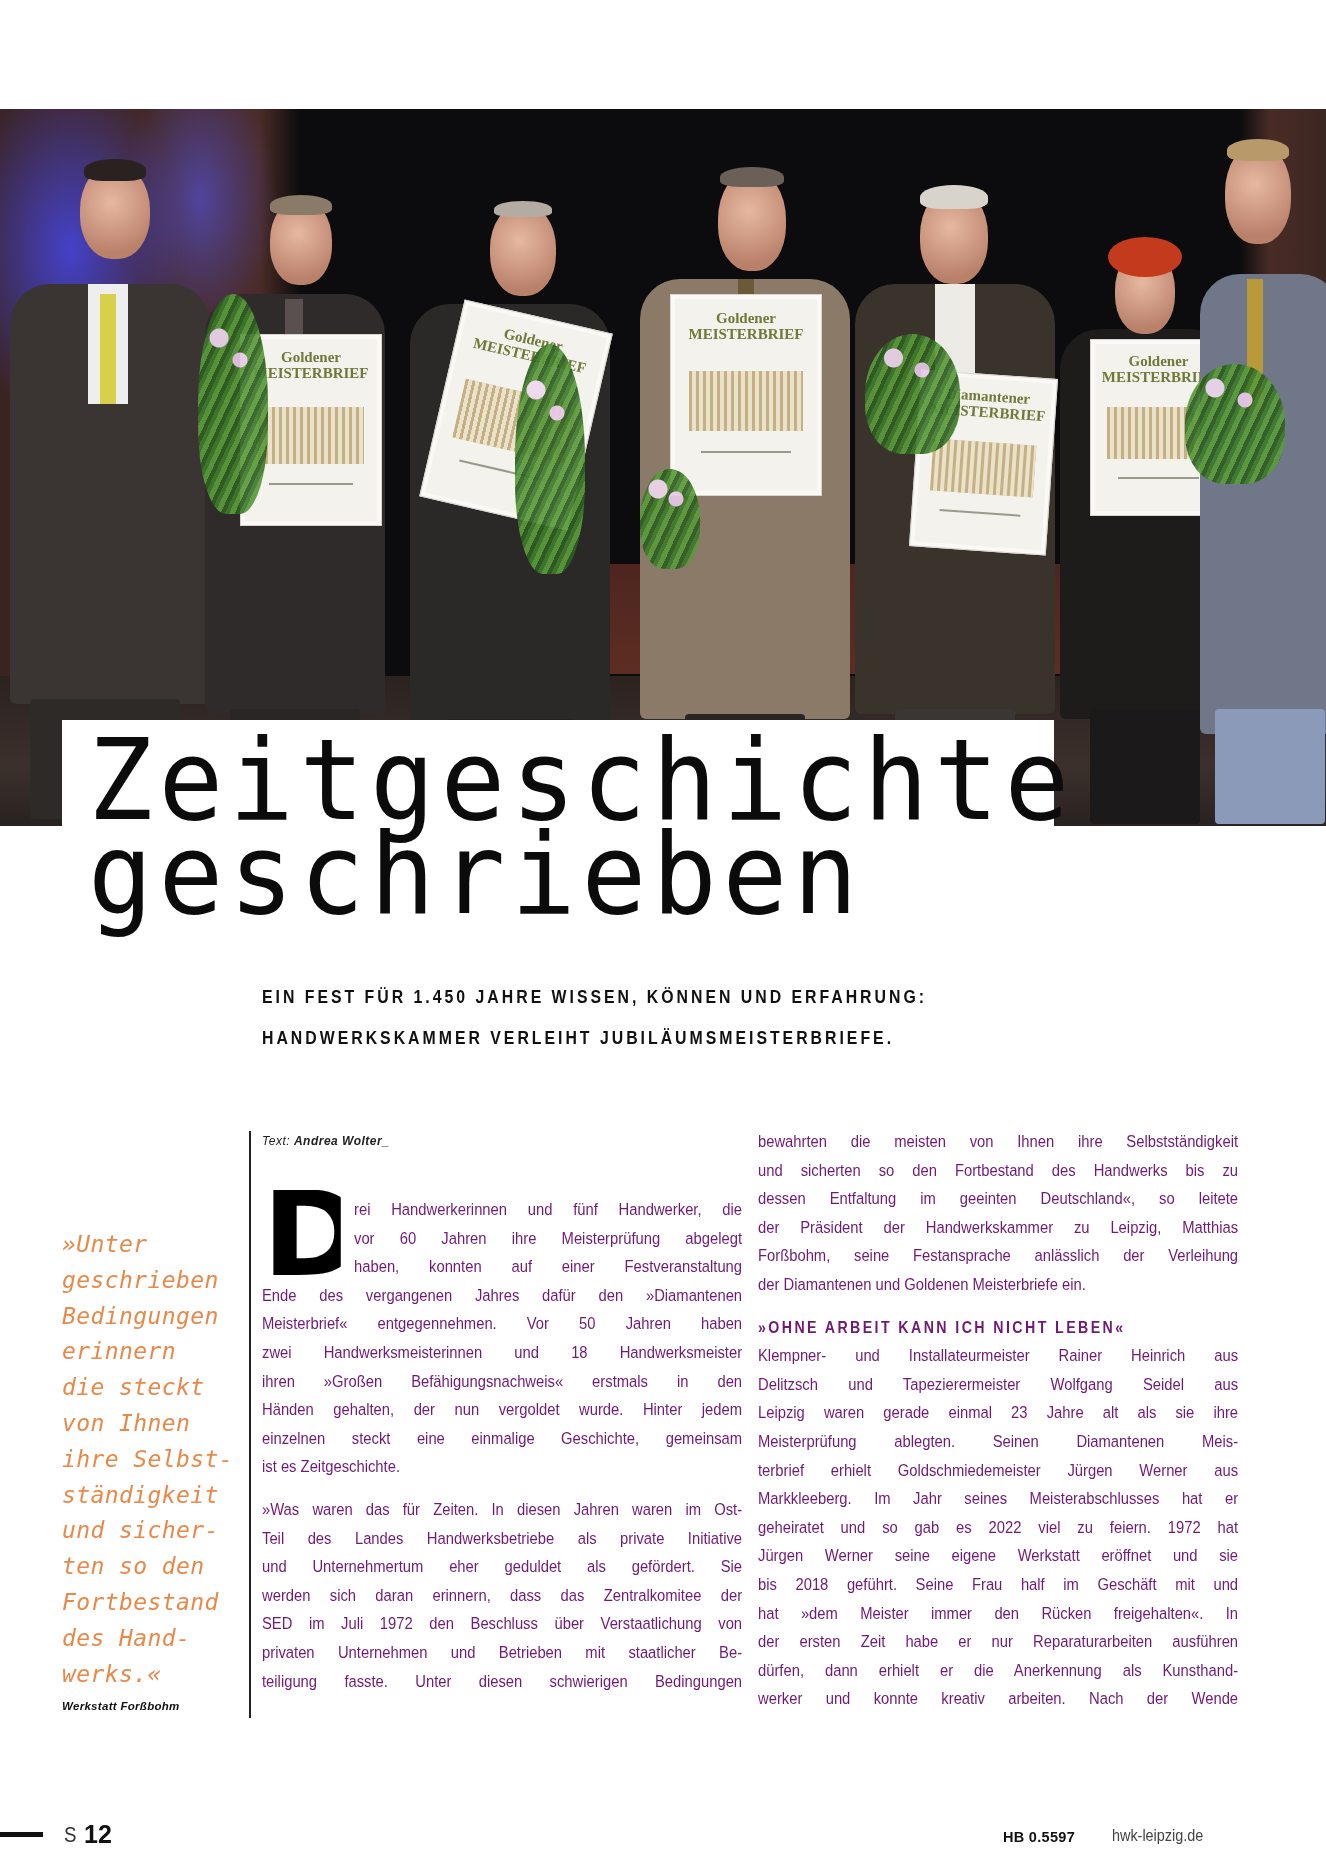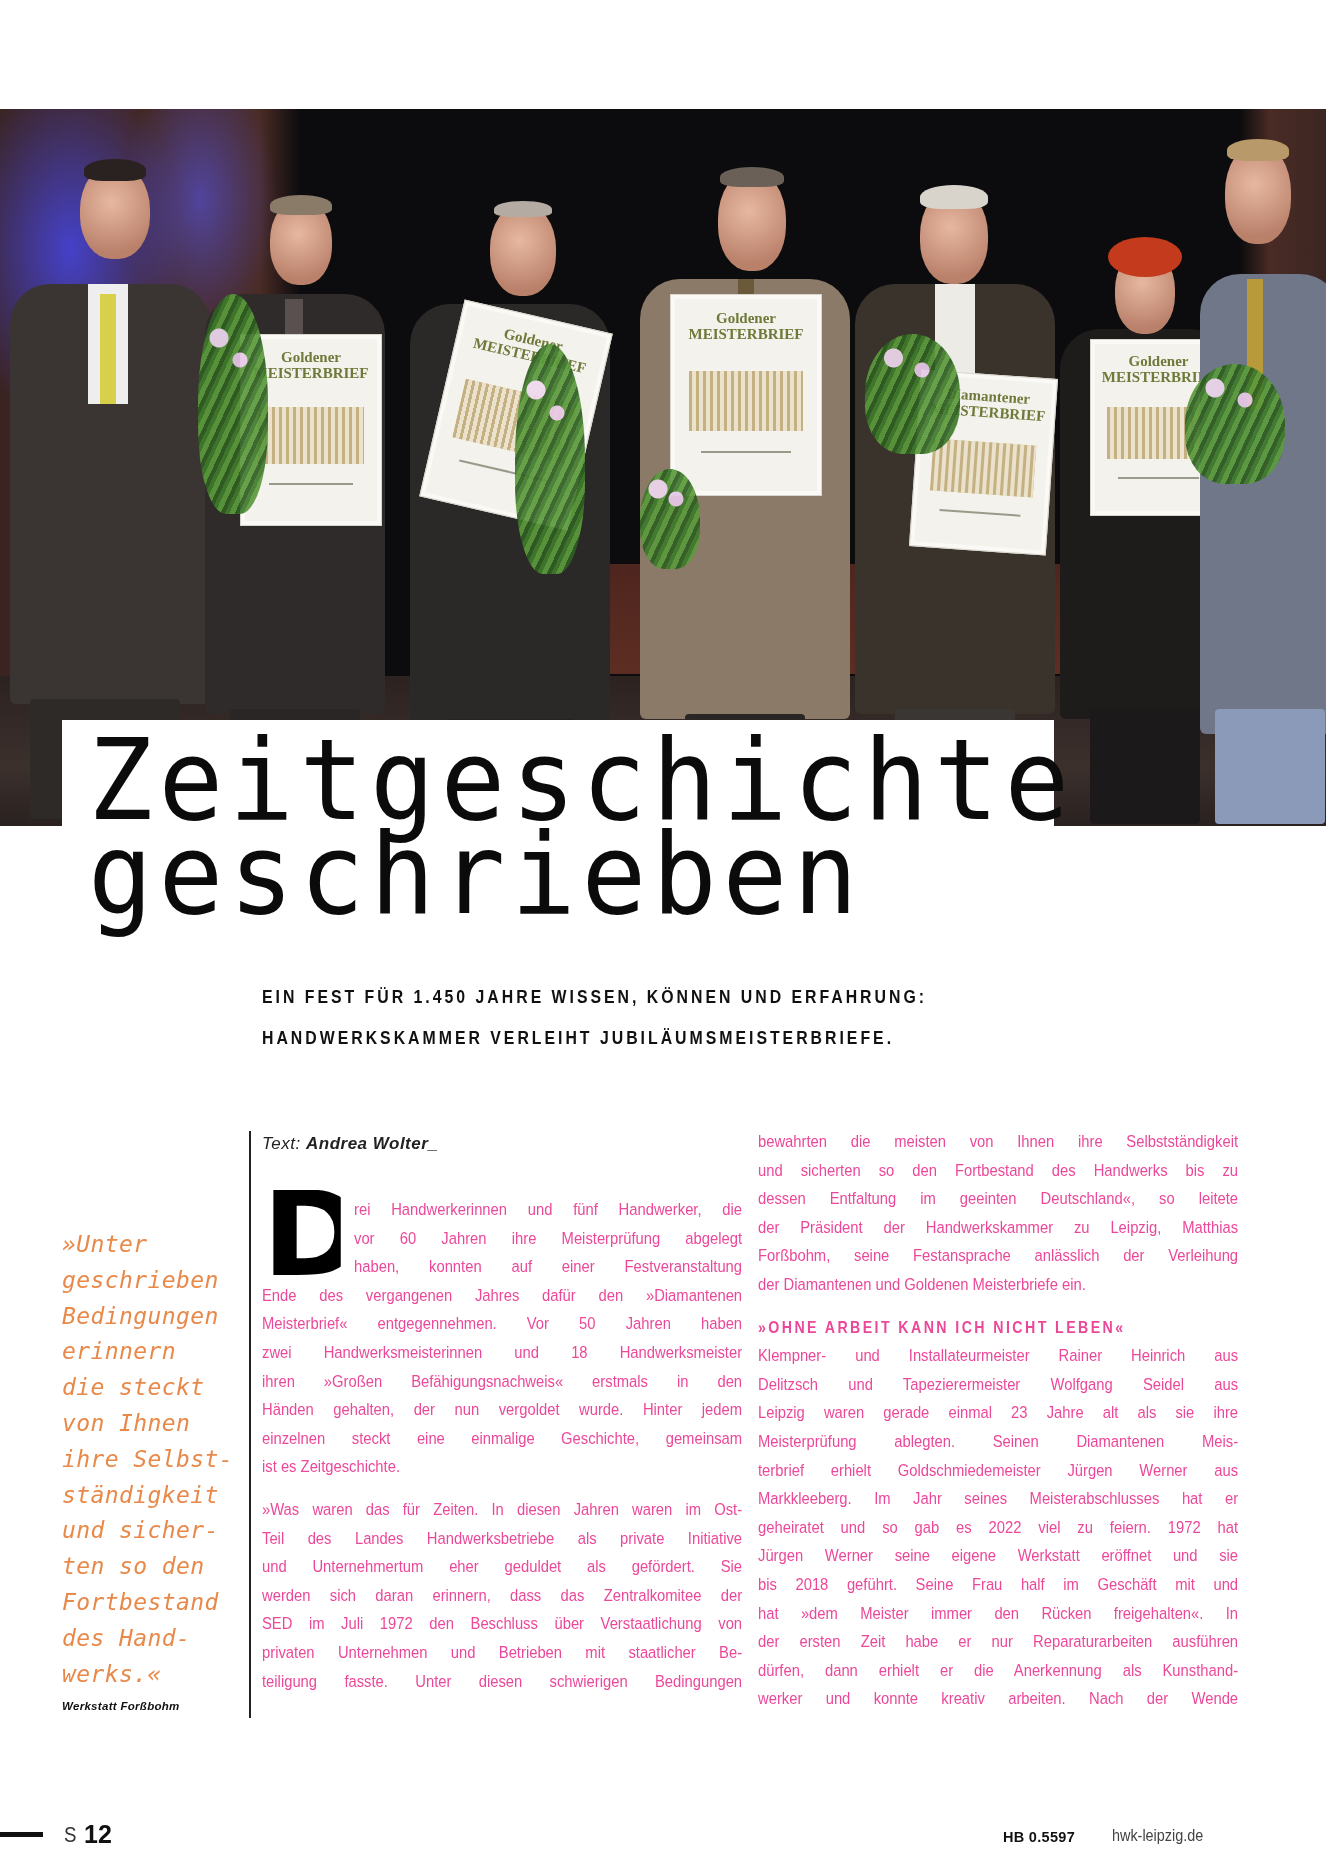--- a/index.html
+++ b/index.html
@@ -101,32 +101,32 @@
     font-size: 11.5px; color: #111; letter-spacing: 0.3px;
   }
 
   .col-rule {
     position: absolute; left: 249px; top: 1131px; width: 2px; height: 587px; background: #222;
   }
 
   
   .body-col {
     position: absolute; font-family: "Liberation Sans", sans-serif;
-    font-size: 17.2px; line-height: 28.6px; color: #ec4899;
+    font-size: 17.2px; line-height: 28.6px; color: #701a75;
   }
   .body-col .ln {
     display: block; white-space: nowrap; text-align: justify; text-align-last: justify;
     transform: scaleX(0.86); transform-origin: left top; width: 116.3%;
   }
   .body-col .ln.last { text-align-last: left; }
   .col-left { left: 262px; top: 1134px; width: 480px; }
   .col-right { left: 758px; top: 1127px; width: 480px; }
 
   .byline {
-    position: absolute; left: 262px; top: 1134px; font-size: 17px; color: #222;
+    position: absolute; left: 262px; top: 1134px; font-size: 12px; color: #222;
     letter-spacing: 0.5px;
   }
   .byline .lbl { font-style: italic; }
   .byline .name { font-style: italic; font-weight: bold; }
 
   .dropcap {
     position: absolute; left: 262px; top: 1190px; width: 75px; height: 88px;
     font-family: "DejaVu Sans", sans-serif; font-weight: bold; font-size: 118px;
     line-height: 88px; color: #000; overflow: hidden;
     transform: scaleX(1.05); transform-origin: left top;

